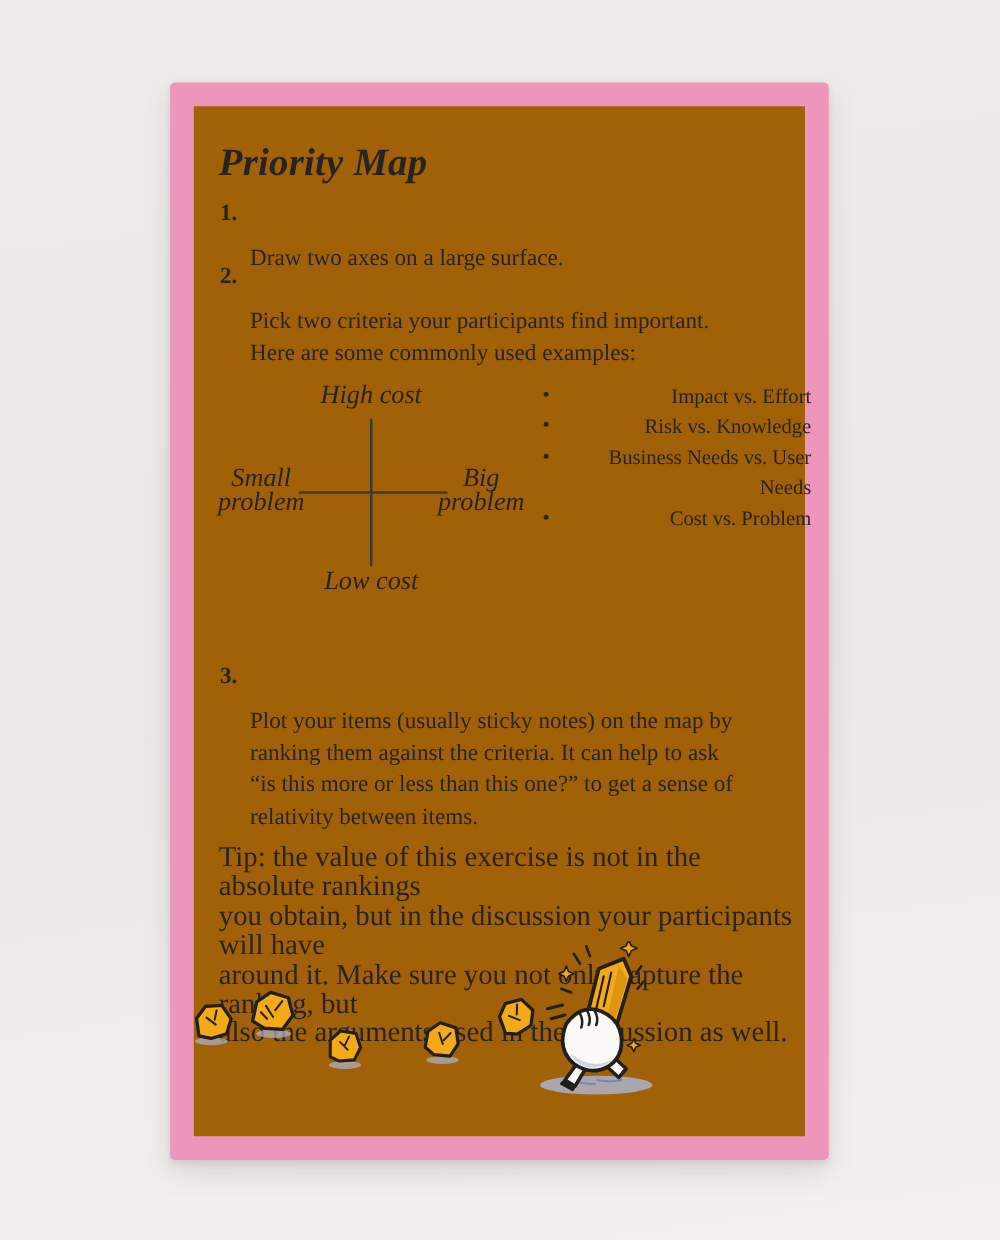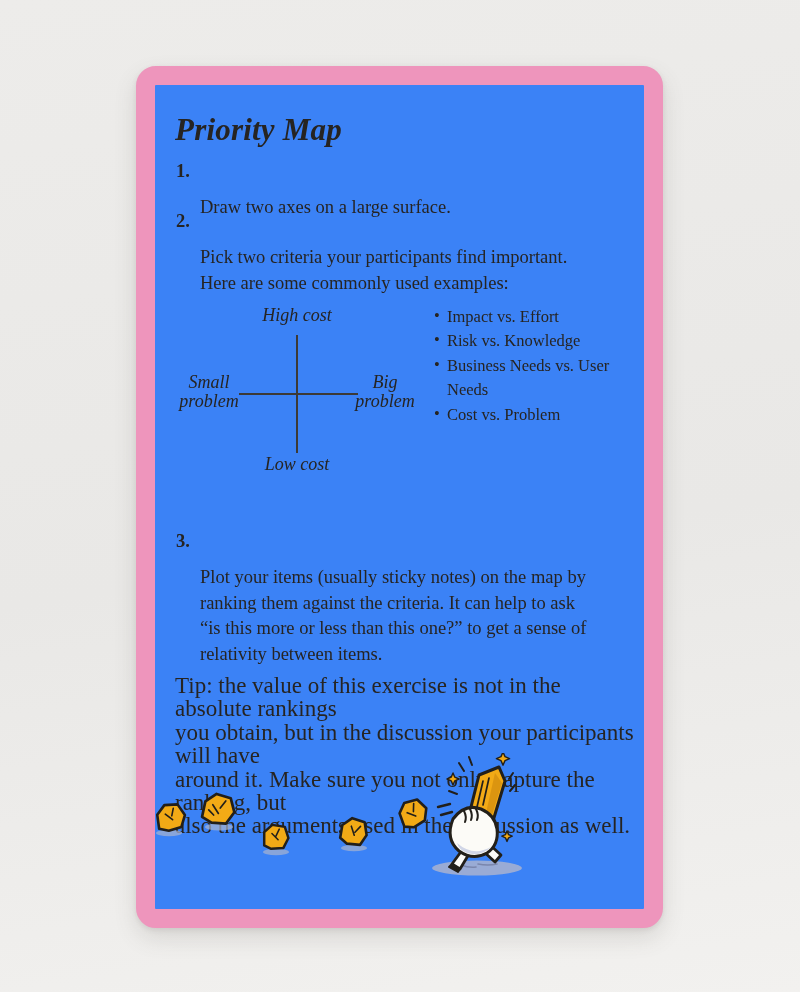--- a/index.html
+++ b/index.html
@@ -5,51 +5,51 @@
   html,body{margin:0;padding:0;}
   body{
     width:800px;height:992px;overflow:hidden;position:relative;
     background:linear-gradient(172deg,#edecea 0%,#e9e8e6 55%,#f2f1ef 100%);
     font-family:"Liberation Serif", serif;
     color:#262422;
   }
   
   .card{
     position:absolute;left:136px;top:66px;width:489px;height:824px;
-    background:#3b82f6;
+    background:#a16207;
     border:19px solid #ee95bc;
-    border-radius:20px;
+    border-radius:4px;
     box-shadow:0 10px 22px rgba(95,85,80,.16),0 2px 5px rgba(95,85,80,.12);
   }
   .title{
     position:absolute;left:20px;top:6px;
     font-size:31px;font-weight:bold;font-style:italic;letter-spacing:.2px;
   }
   .step{position:absolute;left:21px;display:flex;}
   .step-1{top:74px;}
   .step-2{top:124px;}
   .step-3{top:444px;}
   .step-num{width:24px;flex:none;font-weight:bold;font-size:18.5px;line-height:25.5px;}
   .step-text{width:445px;font-size:18.5px;line-height:25.5px;white-space:pre-line;margin-top:36px;}
   
   .axis-line{position:absolute;background:#3c3a37;}
   .vline{left:141px;top:250px;width:2px;height:118px;}
   .hline{left:84px;top:308px;width:119px;height:2px;}
   .axis-label{
-    position:absolute;font-style:italic;font-size:18px;line-height:19px;
+    position:absolute;font-style:italic;font-size:21px;line-height:19px;
     text-align:center;
   }
   .axis-top{left:92px;top:221px;width:100px;}
   .axis-bottom{left:92px;top:370px;width:100px;}
   .axis-left{left:10px;top:288px;width:88px;}
   .axis-right{left:186px;top:288px;width:88px;}
   
   .examples{
     position:absolute;left:279px;top:220px;width:215px;
-    list-style:none;margin:0;padding:0;
+    list-style:none;margin:0;padding:0;text-align:right;
   }
   .examples li{
     position:relative;padding-left:13px;
     font-size:16.5px;line-height:24.4px;
   }
   .examples li::before{content:"\2022";position:absolute;left:0;top:-1px;}
   
   .tip{
     position:absolute;left:20px;top:566px;width:460px;
     font-size:23px;line-height:23.4px;white-space:pre-line;

